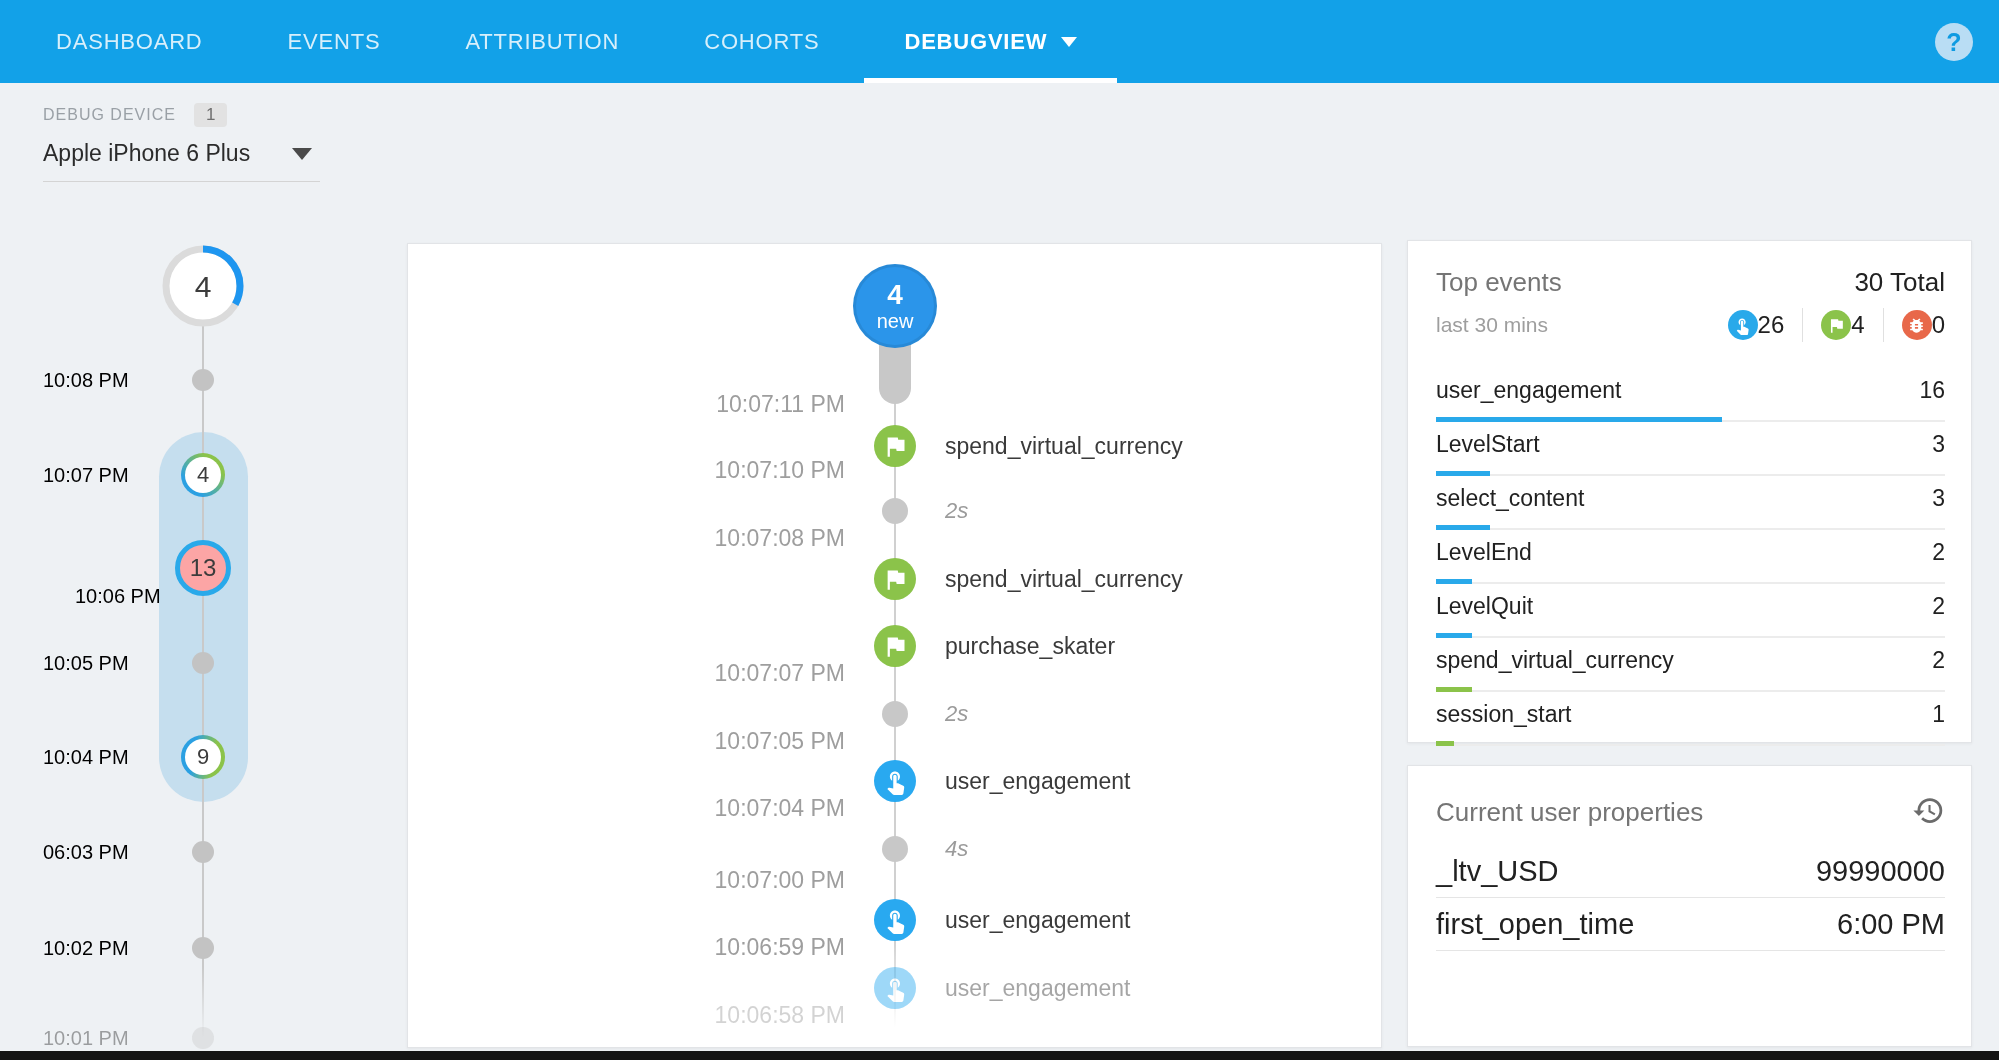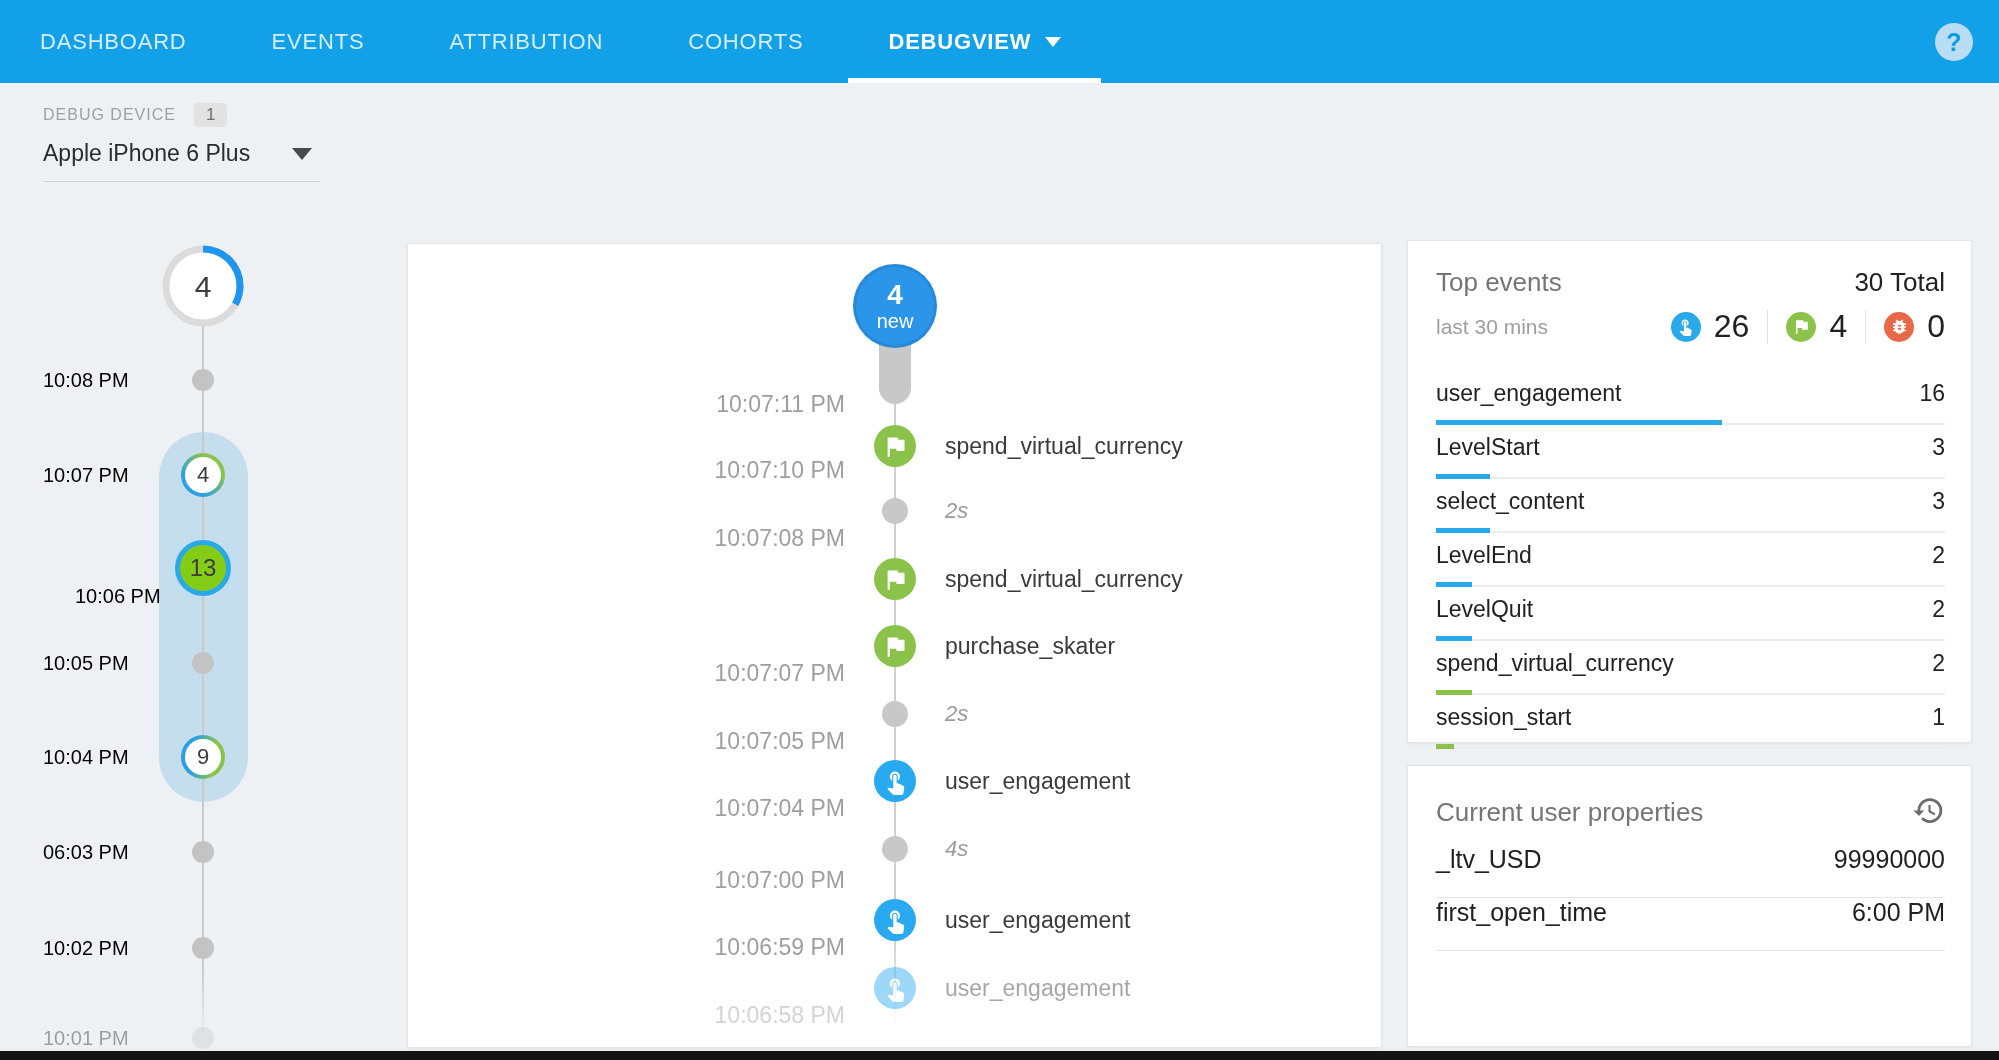--- a/index.html
+++ b/index.html
@@ -1,21 +1,21 @@
 <!DOCTYPE html>
 <html><head>
 <meta charset="utf-8">
 <style>
   * { margin:0; padding:0; box-sizing:border-box; }
   html,body { width:1999px; height:1060px; overflow:hidden;
     font-family:"Liberation Sans", sans-serif; background:#eef1f4; }
 
   
   .nav { position:absolute; left:0; top:0; width:1999px; height:83px;
-    background:#12a1e8; display:flex; align-items:flex-start; padding-left:40px; }
+    background:#12a1e8; display:flex; align-items:flex-start; padding-left:56px; }
   .nav-item { display:flex; align-items:center; height:100%; margin-right:85px;
     color:rgba(255,255,255,0.83); font-size:22px; letter-spacing:0.8px; cursor:pointer; }
   .nav-item.active { position:relative; color:#ffffff; font-weight:bold; padding:0 40px; margin-left:-40px; margin-right:45px; }
   .nav-item.active::after { content:""; position:absolute; left:0; right:0; bottom:0; height:5px; background:#ffffff; }
   .caret-down { width:0; height:0; border-left:8px solid transparent; border-right:8px solid transparent;
     border-top:10px solid #ffffff; margin-left:14px; }
   .help { position:absolute; right:26px; top:23px; width:38px; height:38px; border-radius:50%;
     background:#b9ddf4; color:#0e9be2; font-size:25px; font-weight:bold;
     display:flex; align-items:center; justify-content:center; cursor:pointer; }
 
@@ -35,21 +35,21 @@
     border-radius:45px; background:#c5deee; }
   .mt-line { position:absolute; left:202px; top:326px; width:2px; height:712px;
     background:linear-gradient(to bottom, #c9c9c9 90%, rgba(201,201,201,0)); }
   .mt-time { position:absolute; left:43px; width:110px; font-size:20px; color:#000000; line-height:26px; }
   .mt-dot { position:absolute; left:192px; width:22px; height:22px; border-radius:50%; background:#c3c3c3; }
   .mt-node-sm { position:absolute; left:181px; width:44px; height:44px; border-radius:50%;
     background:linear-gradient(45deg,#2ba0e2 25%, #8bc34a 75%); display:flex; align-items:center; justify-content:center; }
   .mt-node-sm .inner { width:36px; height:36px; border-radius:50%; background:#ffffff;
     display:flex; align-items:center; justify-content:center; font-size:22px; color:#3c3c3c; }
   .mt-node-lg { position:absolute; left:175px; width:56px; height:56px; border-radius:50%;
-    background:#84cc16; border:5px solid #29a9ea; display:flex; align-items:center; justify-content:center;
+    background:#fca5a5; border:5px solid #29a9ea; display:flex; align-items:center; justify-content:center;
     font-size:24px; color:#3c3c3c; }
   .faded-30 { opacity:0.35; }
 
   
   .card { position:absolute; background:#ffffff; border:1px solid #e2e4e7;
     box-shadow:0 1px 3px rgba(0,0,0,0.05); }
   .stream-card { left:407px; top:243px; width:975px; height:805px; }
   .new-bubble { position:absolute; left:445px; top:20px; width:84px; height:84px; border-radius:50%;
     background:#2b95ea; border:3px solid rgba(0,0,0,0.08); z-index:3; color:#fff;
     display:flex; flex-direction:column; align-items:center; justify-content:center; cursor:pointer; }
@@ -75,35 +75,35 @@
   .top-events-card { left:1407px; top:240px; width:565px; height:503px; padding:26px 26px 0 28px; }
   .te-header { display:flex; justify-content:space-between; align-items:baseline; }
   .te-title { font-size:26px; color:#757575; }
   .te-total { font-size:26px; color:#212121; }
   .te-subrow { display:flex; justify-content:space-between; align-items:center; margin-top:10px; }
   .te-range { font-size:21px; color:#9e9e9e; }
   .te-counters { display:flex; align-items:center; }
   .counter { display:flex; align-items:center; }
   .counter .cicon { width:30px; height:30px; border-radius:50%; display:flex; align-items:center; justify-content:center; }
   .counter .cicon svg { width:19px; height:19px; fill:#fff; }
-  .counter .cval { font-size:32px; color:#212121; margin-left:13px;text-align:right; }
+  .counter .cval { font-size:24px; color:#212121; margin-left:0;text-align:right; }
   .counter-div { width:1px; height:34px; background:#e0e0e0; margin:0 18px; }
   .te-rows { margin-top:26px; }
   .te-row { position:relative; height:54px; border-bottom:2px solid #ececec; cursor:pointer; }
   .te-row .name { position:absolute; left:0; top:9px; font-size:23px; color:#212121; }
   .te-row .count { position:absolute; right:0; top:9px; font-size:23px; color:#212121; }
   .te-row .bar { position:absolute; left:0; bottom:-2px; height:5px; }
 
   .props-card { left:1407px; top:765px; width:565px; height:282px; padding:28px 26px 0 28px; }
   .props-header { display:flex; justify-content:space-between; align-items:center; }
   .props-title { font-size:26px; color:#757575; }
   .history-btn svg { width:33px; height:33px; fill:#6b6b6b; cursor:pointer; }
   .props-rows { margin-top:14px; }
-  .prop-row { height:53px; display:flex; justify-content:space-between; align-items:flex-start;
-    border-bottom:1px solid #e5e5e5; font-size:25px; color:#212121; }
+  .prop-row { height:53px; display:flex; justify-content:space-between; align-items:center;
+    border-bottom:1px solid #e5e5e5; font-size:29px; color:#212121; }
 
   .bottom-bar { position:absolute; left:0; top:1051px; width:1999px; height:9px; background:#141414; }
 
   svg text { font-family:"Liberation Sans", sans-serif; }
 </style>
 </head>
 <body>
 
 <div class="nav">
   <div class="nav-item">DASHBOARD</div>

